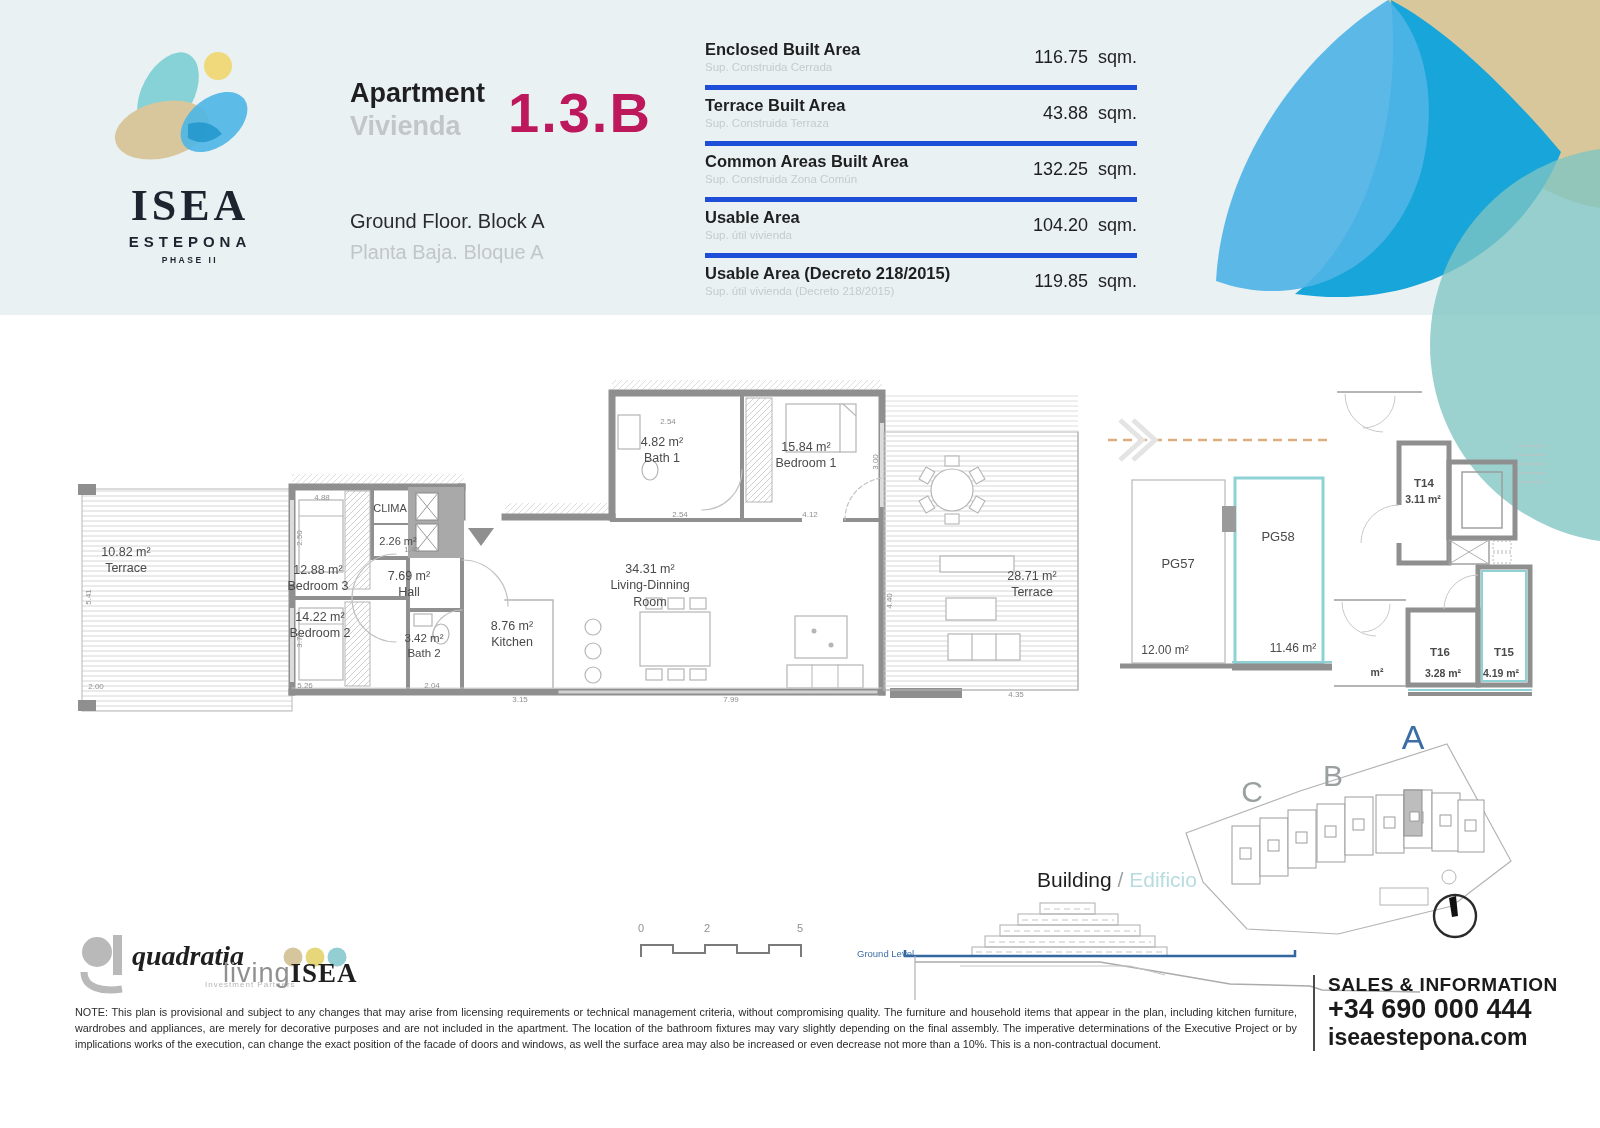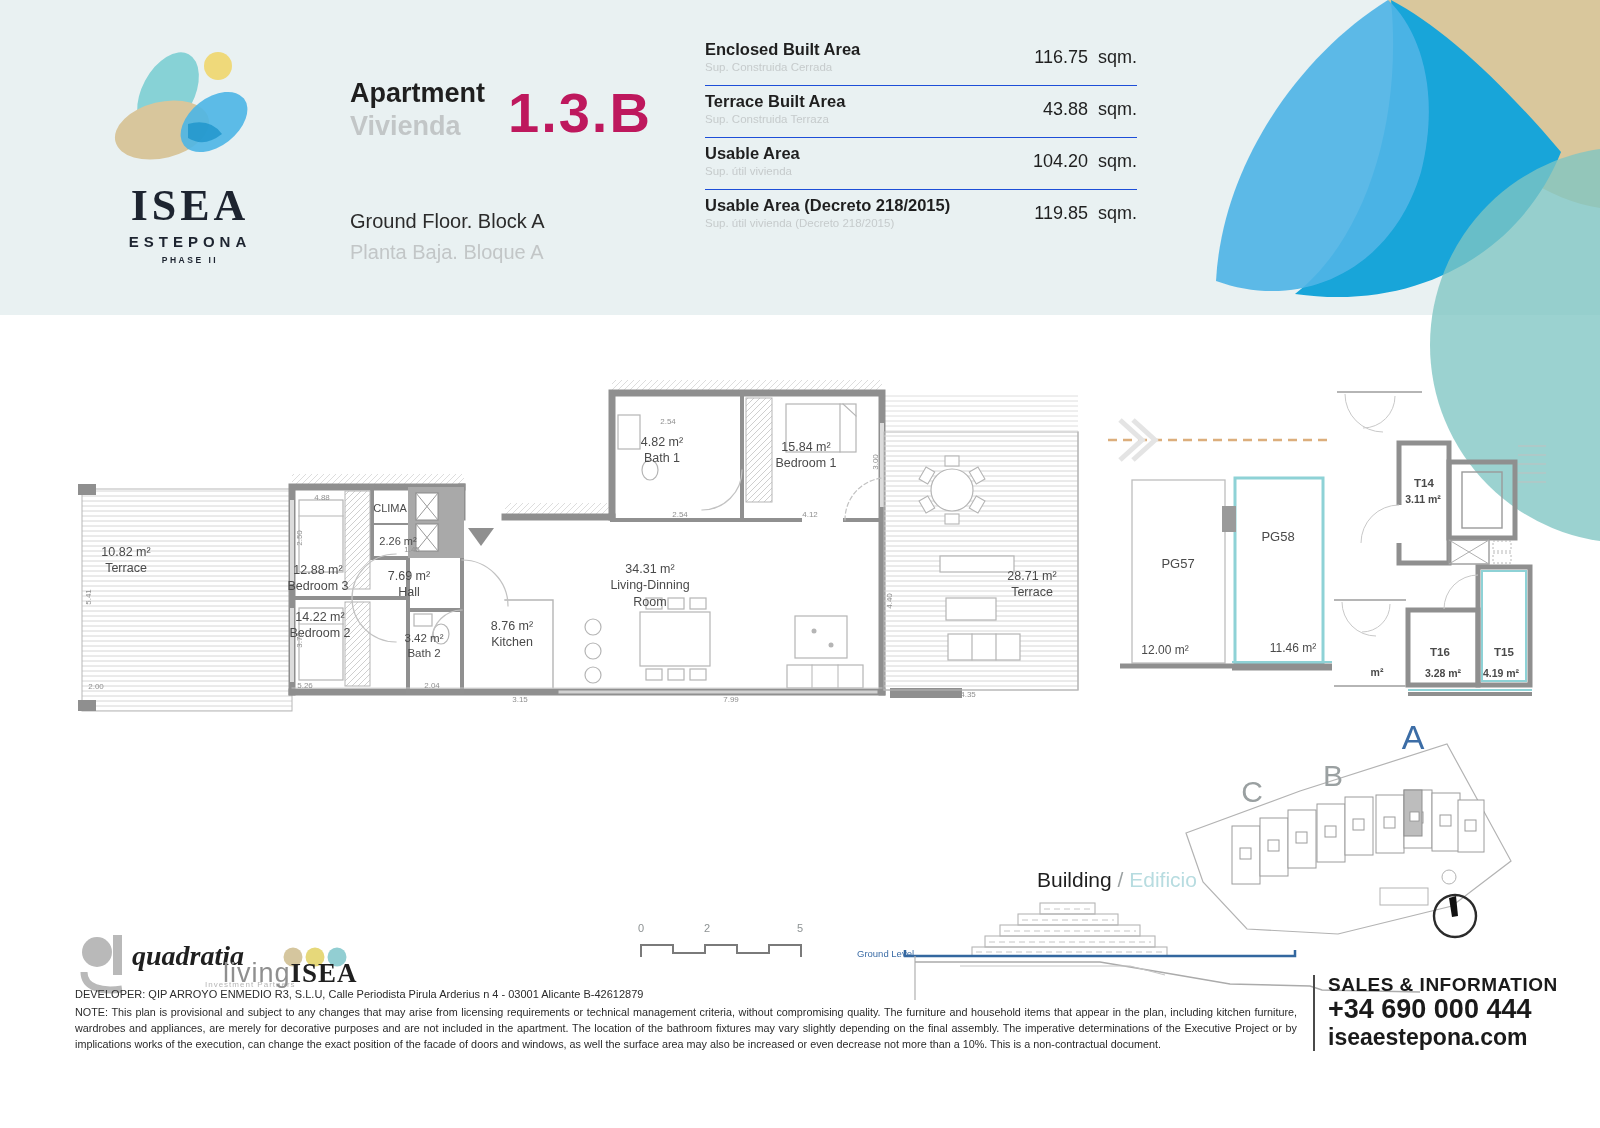--- a/index.html
+++ b/index.html
@@ -10,21 +10,21 @@
   .band{position:absolute;left:0;top:0;width:1600px;height:315px;background:#e9f1f2;}
   .brand-name{font-family:"Liberation Serif",serif;font-size:44px;letter-spacing:4px;color:#1d2430;font-weight:600;}
   .brand-city{font-size:15px;letter-spacing:5px;color:#1d2430;font-weight:700;}
   .brand-phase{font-size:8.5px;letter-spacing:2.5px;color:#1d2430;font-weight:700;}
   .apt-en{font-size:27px;font-weight:700;color:#1f1f1f;}
   .apt-es{font-size:27px;font-weight:700;color:#c2c6c7;}
   .apt-unit{font-size:56px;font-weight:700;color:#be185d;letter-spacing:2px;text-align:center;}
   .floor-en{font-size:20px;color:#2b2b2b;}
   .floor-es{font-size:20px;color:#c2c6c7;}
   .areas{position:absolute;left:705px;top:34px;width:432px;}
-  .arow{display:flex;justify-content:space-between;border-top:1px solid #1d4ed8;padding:6px 0 5px;height:40px;box-sizing:content-box;}
+  .arow{display:flex;justify-content:space-between;border-top:5px solid #1d4ed8;padding:6px 0 5px;height:40px;box-sizing:content-box;}
   .arow.first{border-top:none;}
   .a-en{font-size:16.5px;font-weight:700;color:#1f1f1f;}
   .a-es{font-size:11.5px;color:#c6cbcc;margin-top:2px;}
   .a-val{font-size:18px;color:#1f1f1f;white-space:nowrap;padding-top:7px;}
   
   .rlabel{position:absolute;transform:translate(-50%,-50%);text-align:center;font-size:12.5px;
           color:#4a4a4a;line-height:1.3;white-space:nowrap;}
   .rlabel .rarea{display:block;}
   .rlabel .rname{display:block;}
   .rlabel.wrap{white-space:normal;width:100px;}
@@ -96,20 +96,27 @@
     </div>
     <div class="arow">
       <div>
           <div class="a-en">Terrace Built Area</div>
            <div class="a-es">Sup. Construida Terraza</div>
         </div>
       <div class="a-val"><span>43.88</span>&nbsp;&nbsp;<span>sqm.</span></div>
     </div>
     <div class="arow">
       <div>
+          <div class="a-en">Common Areas Built Area</div>
+           <div class="a-es">Sup. Construida Zona Común</div>
+        </div>
+      <div class="a-val"><span>132.25</span>&nbsp;&nbsp;<span>sqm.</span></div>
+    </div>
+    <div class="arow">
+      <div>
           <div class="a-en">Usable Area</div>
            <div class="a-es">Sup. útil vivienda</div>
         </div>
       <div class="a-val"><span>104.20</span>&nbsp;&nbsp;<span>sqm.</span></div>
     </div>
     <div class="arow">
       <div>
           <div class="a-en">Usable Area (Decreto 218/2015)</div>
            <div class="a-es">Sup. útil vivienda (Decreto 218/2015)</div>
         </div>
@@ -394,21 +401,21 @@
   <div class="dim" style="left:322px;top:497px;">4.88</div>
   <div class="dim" style="left:668px;top:421px;">2.54</div>
   <div class="dim" style="left:680px;top:514px;">2.54</div>
   <div class="dim" style="left:810px;top:514px;">4.12</div>
   <div class="dim" style="left:412px;top:549px;">1.45</div>
   <div class="dim" style="left:96px;top:686px;">2.00</div>
   <div class="dim" style="left:305px;top:685px;">5.26</div>
   <div class="dim" style="left:432px;top:685px;">2.04</div>
   <div class="dim" style="left:520px;top:699px;">3.15</div>
   <div class="dim" style="left:731px;top:699px;">7.99</div>
-  <div class="dim" style="left:968px;top:694px;">4.35</div>
+  <div class="dim" style="left:1016px;top:694px;">4.35</div>
   <div class="dim v" style="left:875px;top:462px;">3.00</div>
   <div class="dim v" style="left:889px;top:601px;">4.40</div>
   <div class="dim v" style="left:299px;top:538px;">2.50</div>
   <div class="dim v" style="left:299px;top:640px;">3.70</div>
   <div class="dim v" style="left:88px;top:597px;">5.41</div>
 
   <div class="pglabel" style="left:1178px;top:563px;">PG57</div>
   <div class="pglabel" style="left:1278px;top:536px;">PG58</div>
   <div class="pglabel" style="left:1165px;top:650px;font-size:12px;">12.00 m²</div>
   <div class="pglabel" style="left:1293px;top:648px;font-size:12px;">11.46 m²</div>
@@ -435,21 +442,20 @@
     <span class="t-es">Edificio</span>
   </div>
   <div class="ground-label" style="left:857px;top:948px;">Ground Level</div>
 
   <div class="abs q-text" style="left:132px;top:940px;">quadratia</div>
   <div class="abs q-sub" style="left:205px;top:980px;">Investment Partners</div>
   <div class="abs" style="left:223px;top:958px;">
     <span class="lv-grey">living</span><span class="lv-brand">ISEA</span>
   </div>
 
-  <div class="dev-line">DEVELOPER: QIP ARROYO ENMEDIO R3, S.L.U, Calle Periodista Pirula Arderius n  4 - 03001 Alicante B-42612879</div>
   <div class="note">NOTE: This plan is provisional and subject to any changes that may arise from licensing requirements or technical management criteria, without compromising quality.  The furniture and household items that appear in the plan, including kitchen furniture, wardrobes and appliances, are merely for decorative purposes and are not included in the apartment. The location of the bathroom fixtures may vary slightly depending on the final assembly. The imperative determinations of the Executive Project or by implications works of the execution, can change the exact position of the facade of doors and windows, as well the surface area may also be increased or even decrease not more than a 10%.  This is a non-contractual document.</div>
 
   <div class="vrule"></div>
   <div class="sales-title">SALES &amp; INFORMATION</div>
   <div class="sales-phone">+34 690 000 444</div>
   <div class="sales-web">iseaestepona.com</div>
 
 </div>
 
 </body></html>

